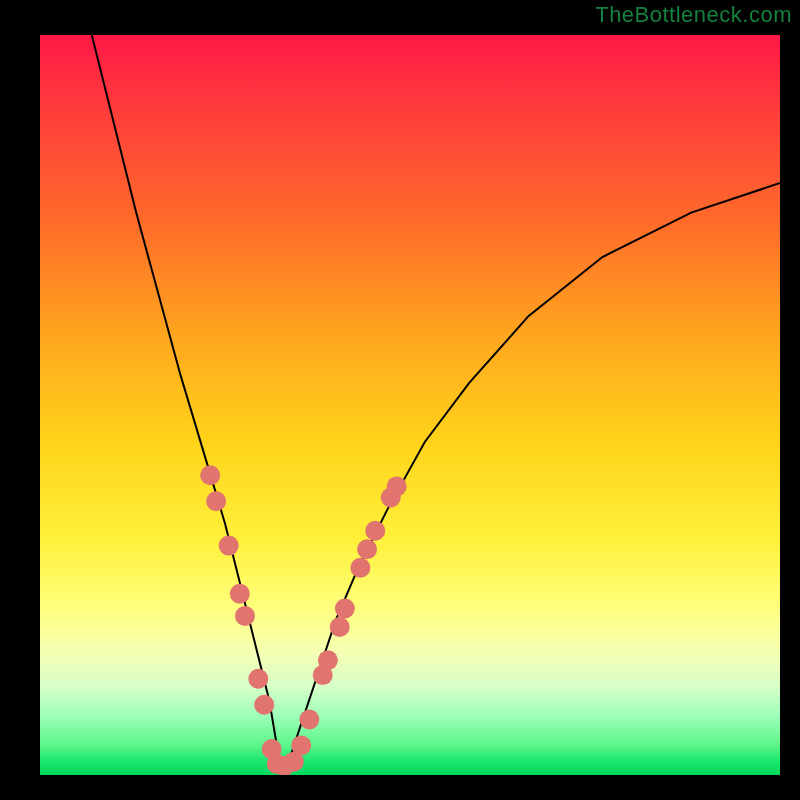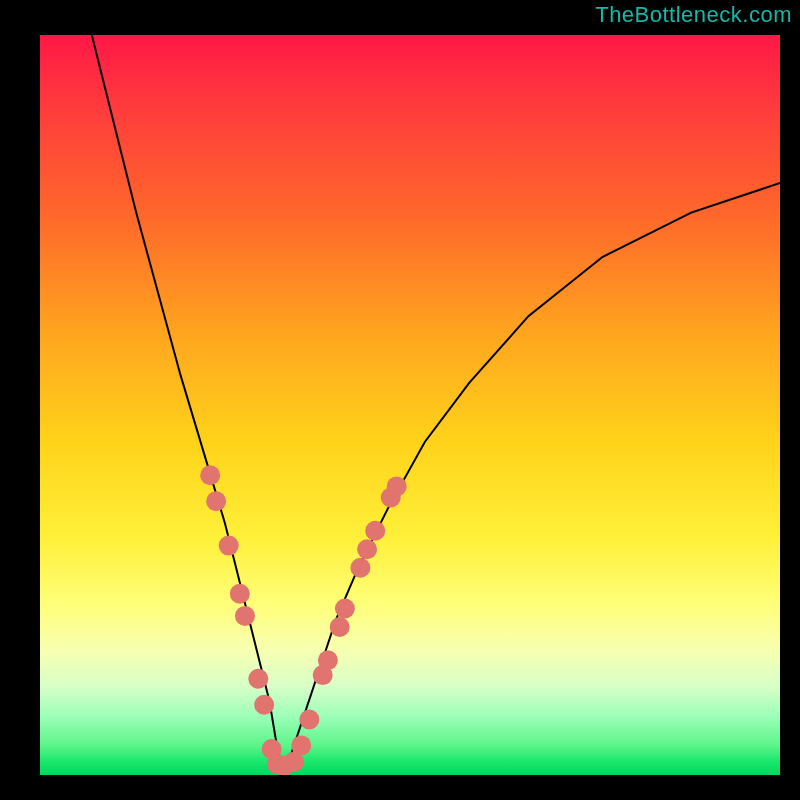--- a/index.html
+++ b/index.html
@@ -45,21 +45,21 @@
     left: 0;
     top: 0;
     width: 740px;
     height: 740px;
     pointer-events: none;
   }
   .watermark {
     position: absolute;
     top: 2px;
     right: 8px;
-    color: #14b8a6;
+    color: #15803d;
     font-size: 22px;
     font-weight: 400;
     letter-spacing: 0.5px;
   }
 </style>
 </head>
 <body>
 
 <div class="frame">
   <div class="watermark">TheBottleneck.com</div>

